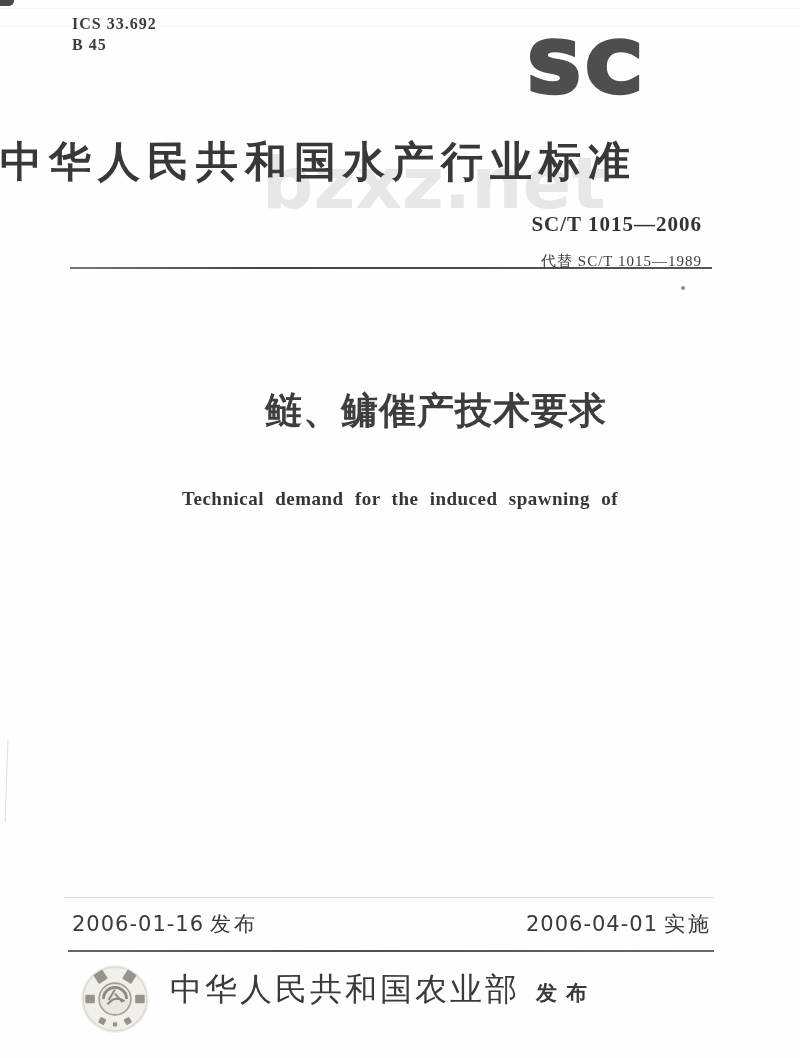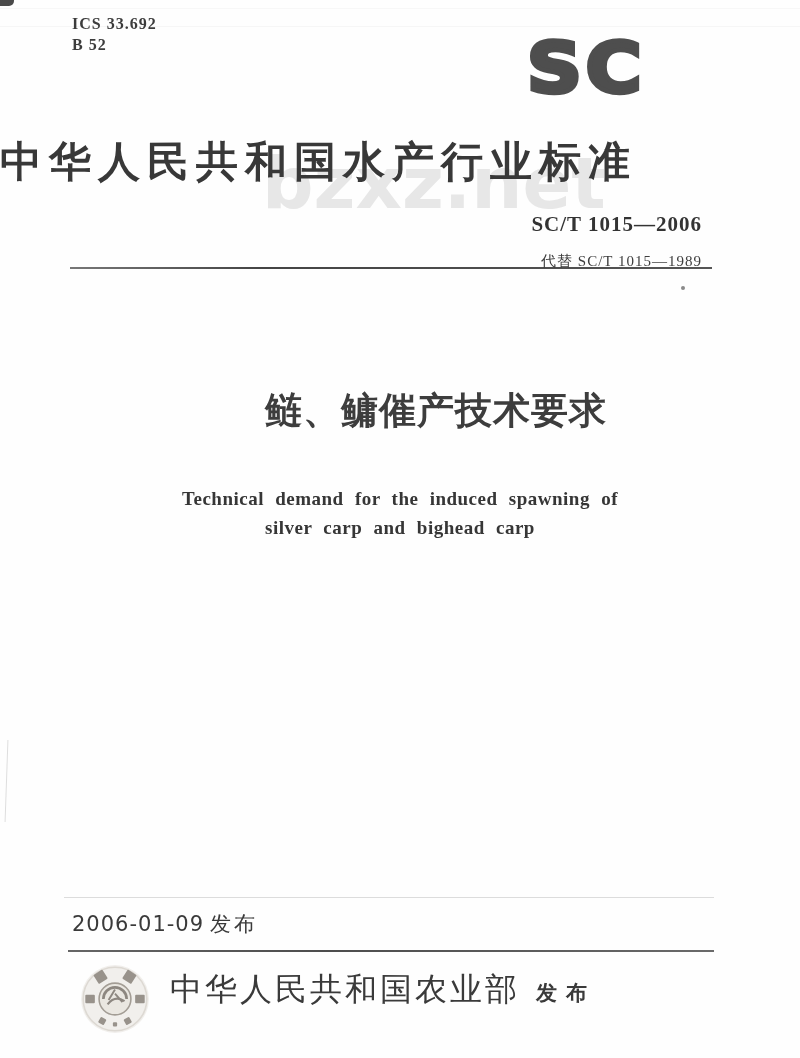--- a/index.html
+++ b/index.html
@@ -110,51 +110,53 @@
 </style>
 </head>
 <body>
 
 <div class="page">
 
   <div class="corner-speck"></div>
 
   <div class="ics-block">
     <div>ICS 33.692</div>
-    <div>B 52</div>
+    <div>B 45</div>
   </div>
 
   <div class="sc-logo">SC</div>
 
   <div class="watermark">bzxz.net</div>
 
   <div class="org-title">中华人民共和国水产行业标准</div>
 
   <div class="std-block">
     <div class="std-number">SC/T 1015—2006</div>
     <div class="std-replaces">代替 SC/T 1015—1989</div>
   </div>
 
   <div class="rule-top"></div>
   <div class="dot-speck"></div>
 
   <div class="doc-title-cn">鲢、鳙催产技术要求</div>
 
   <div class="doc-title-en">
     <div>Technical demand for the induced spawning of</div>
-    <div>silver carp and bighead carp</div>
   </div>
 
   <div class="edge-scratch"></div>
 
   <div class="faint-rule"></div>
 
   <div class="dates-row">
     <div class="date-group">
-      <span>2006-01-09</span><span class="date-label">发布</span>
+      <span>2006-01-16</span><span class="date-label">发布</span>
+    </div>
+    <div class="date-group">
+      <span>2006-04-01</span><span class="date-label">实施</span>
     </div>
   </div>
 
   <div class="rule-bottom"></div>
 
   <div class="footer">
     <svg class="emblem" viewBox="0 0 66 66" aria-hidden="true">
       <circle cx="33" cy="33" r="32" fill="#f1efec"></circle>
       <circle cx="33" cy="33" r="30" fill="none" stroke="#ddd9d3" stroke-width="1.5"></circle>
       <g fill="#98928b">

